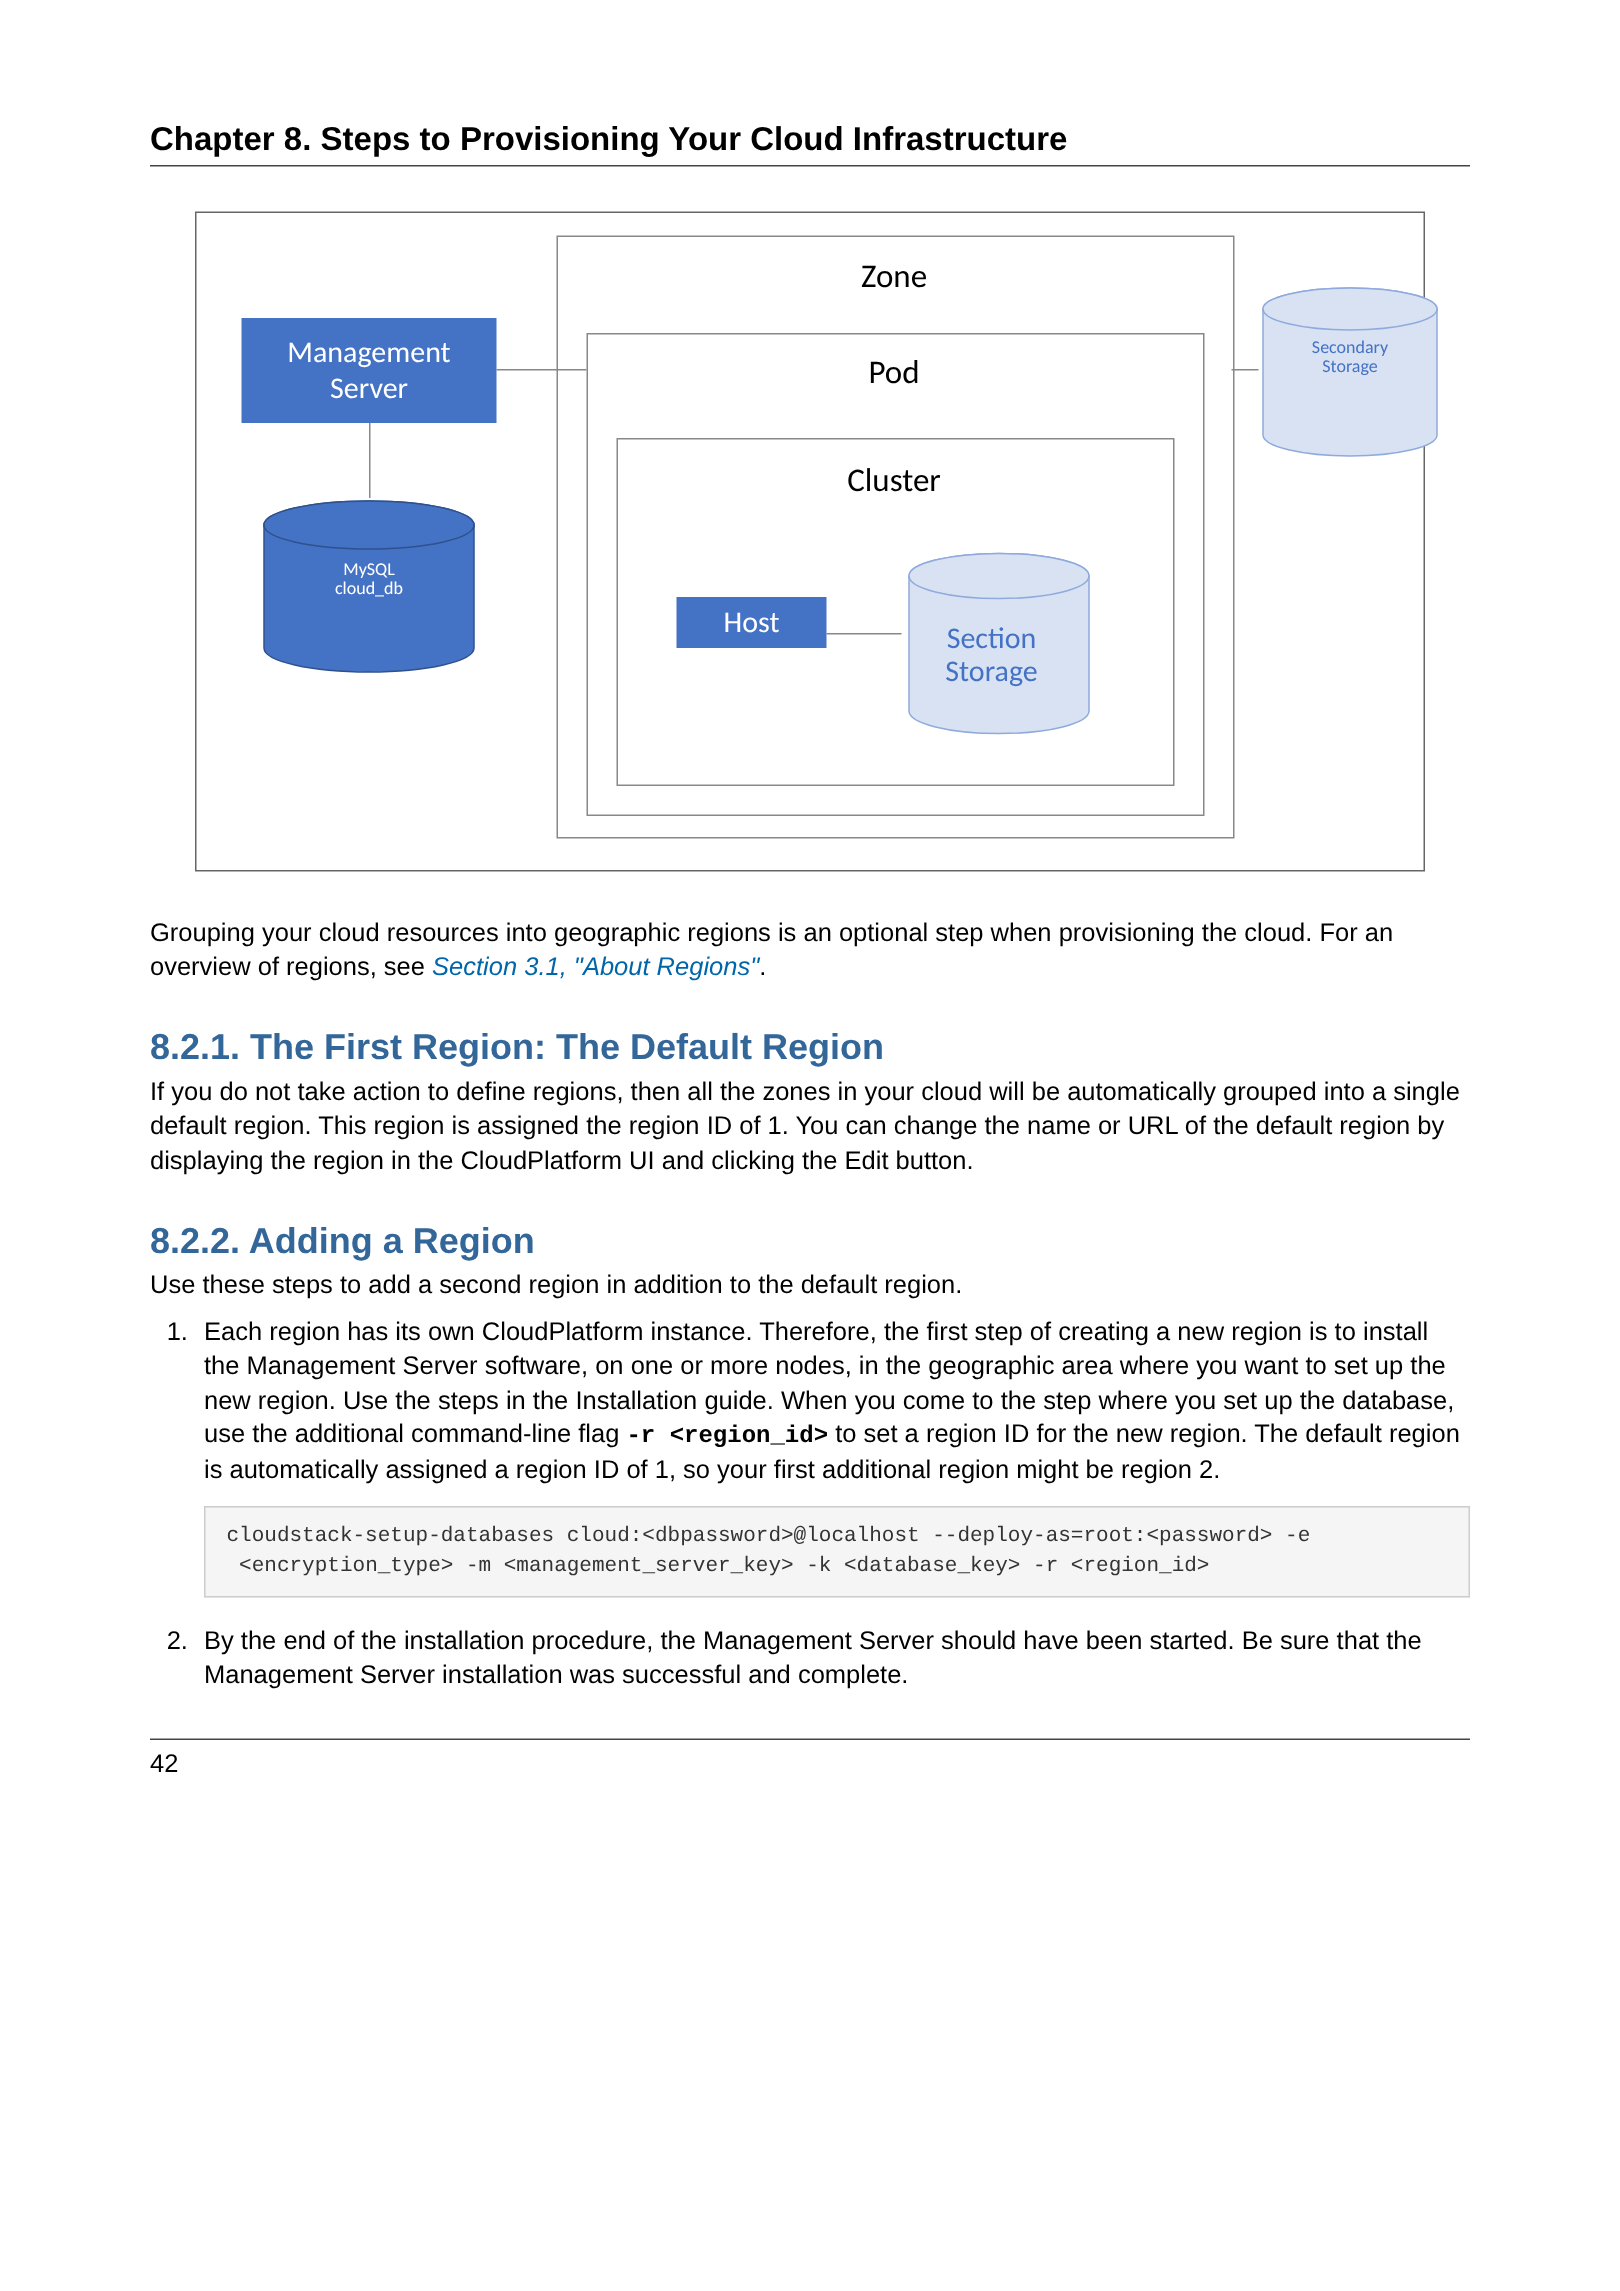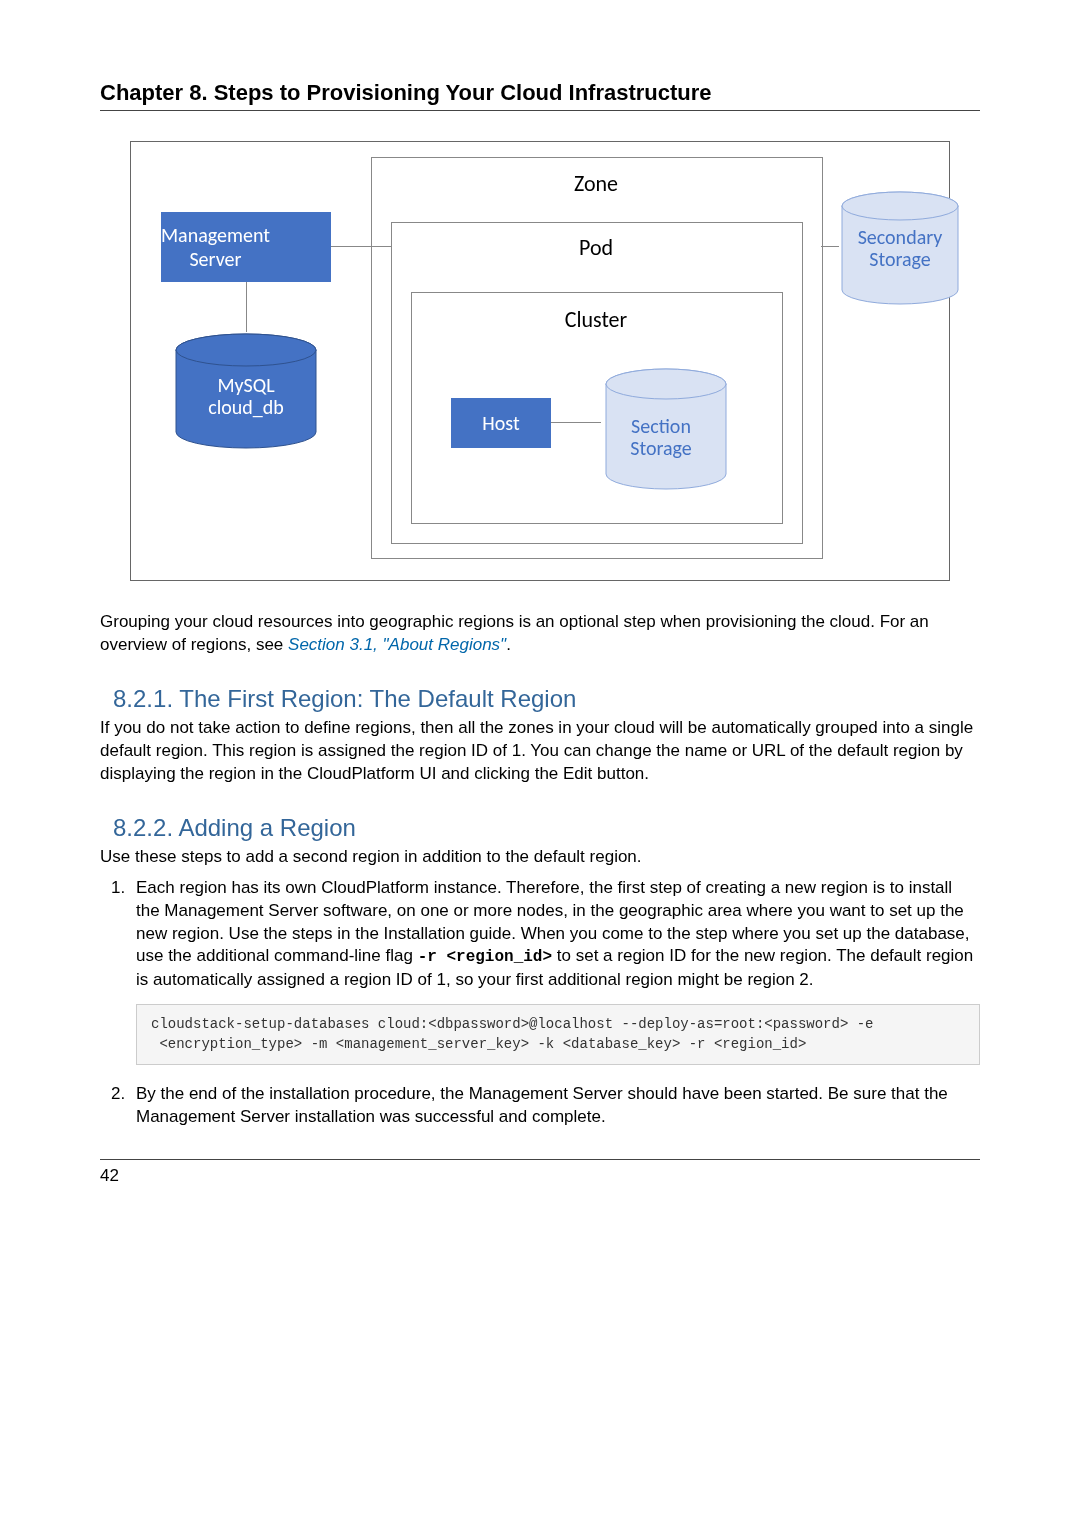--- a/index.html
+++ b/index.html
@@ -67,62 +67,62 @@
   .cluster-box {
     position: absolute;
     left: 280px; top: 150px;
     width: 370px; height: 230px;
     border: 1px solid #888;
     background: #fff;
   }
   .host-box {
     position: absolute;
     left: 320px; top: 256px;
-    width: 100px; height: 50px;
+    width: 100px; height: 34px;
     background: #4472c4;
     display: flex; align-items: center; justify-content: center;
     color: #fff;
   }
   .primary-box {
     position: absolute;
     left: 470px; top: 250px;
     width: 120px; height: 90px;
     display: flex; align-items: center; justify-content: center;
     color: #4472c4;
     font-family: Calibri, Arial, sans-serif;
     font-size: 20px;
     text-align: center;
     line-height: 1.1;
   }
   .mgmt-box {
     position: absolute;
     left: 30px; top: 70px;
     width: 170px; height: 70px;
     background: #4472c4;
-    display: flex; align-items: center; justify-content: flex-start;
+    display: flex; align-items: center; justify-content: center;
   }
   .caption {
     text-align: center;
     font-weight: bold;
     font-size: 22px;
     margin-top: 30px;
   }
 
   
   h2.doc-h2 {
     color: #336699;
     font-size: 30px;
     font-weight: bold;
     margin: 50px 0 6px 0;
   }
   h3.doc-h3 {
     color: #336699;
     font-size: 24px;
-    font-weight: normal;
-    margin: 28px 0 4px 13px;
+    font-weight: bold;
+    margin: 28px 0 4px 0;
   }
   p.body {
     font-size: 17px;
     line-height: 1.35;
     margin: 4px 0 8px 0;
   }
   a.doc-link {
     color: #0066aa;
     font-style: italic;
     text-decoration: none;
@@ -153,21 +153,21 @@
     margin: 12px 0 0 0;
     line-height: 1.4;
     color: #333;
   }
   
   .cylinder { position: absolute; }
   .cyl-label {
     position: absolute;
     color: #4472c4;
     font-family: Calibri, Arial, sans-serif;
-    font-size: 20px;
+    font-size: 12px;
     text-align: center;
     line-height: 1.1;
   }
   .conn { position: absolute; background: #888; }
 </style>
 </head>
 <body>
 
 <div class="page">
   <div class="chapter-title">Chapter 8. Steps to Provisioning Your Cloud Infrastructure</div>

